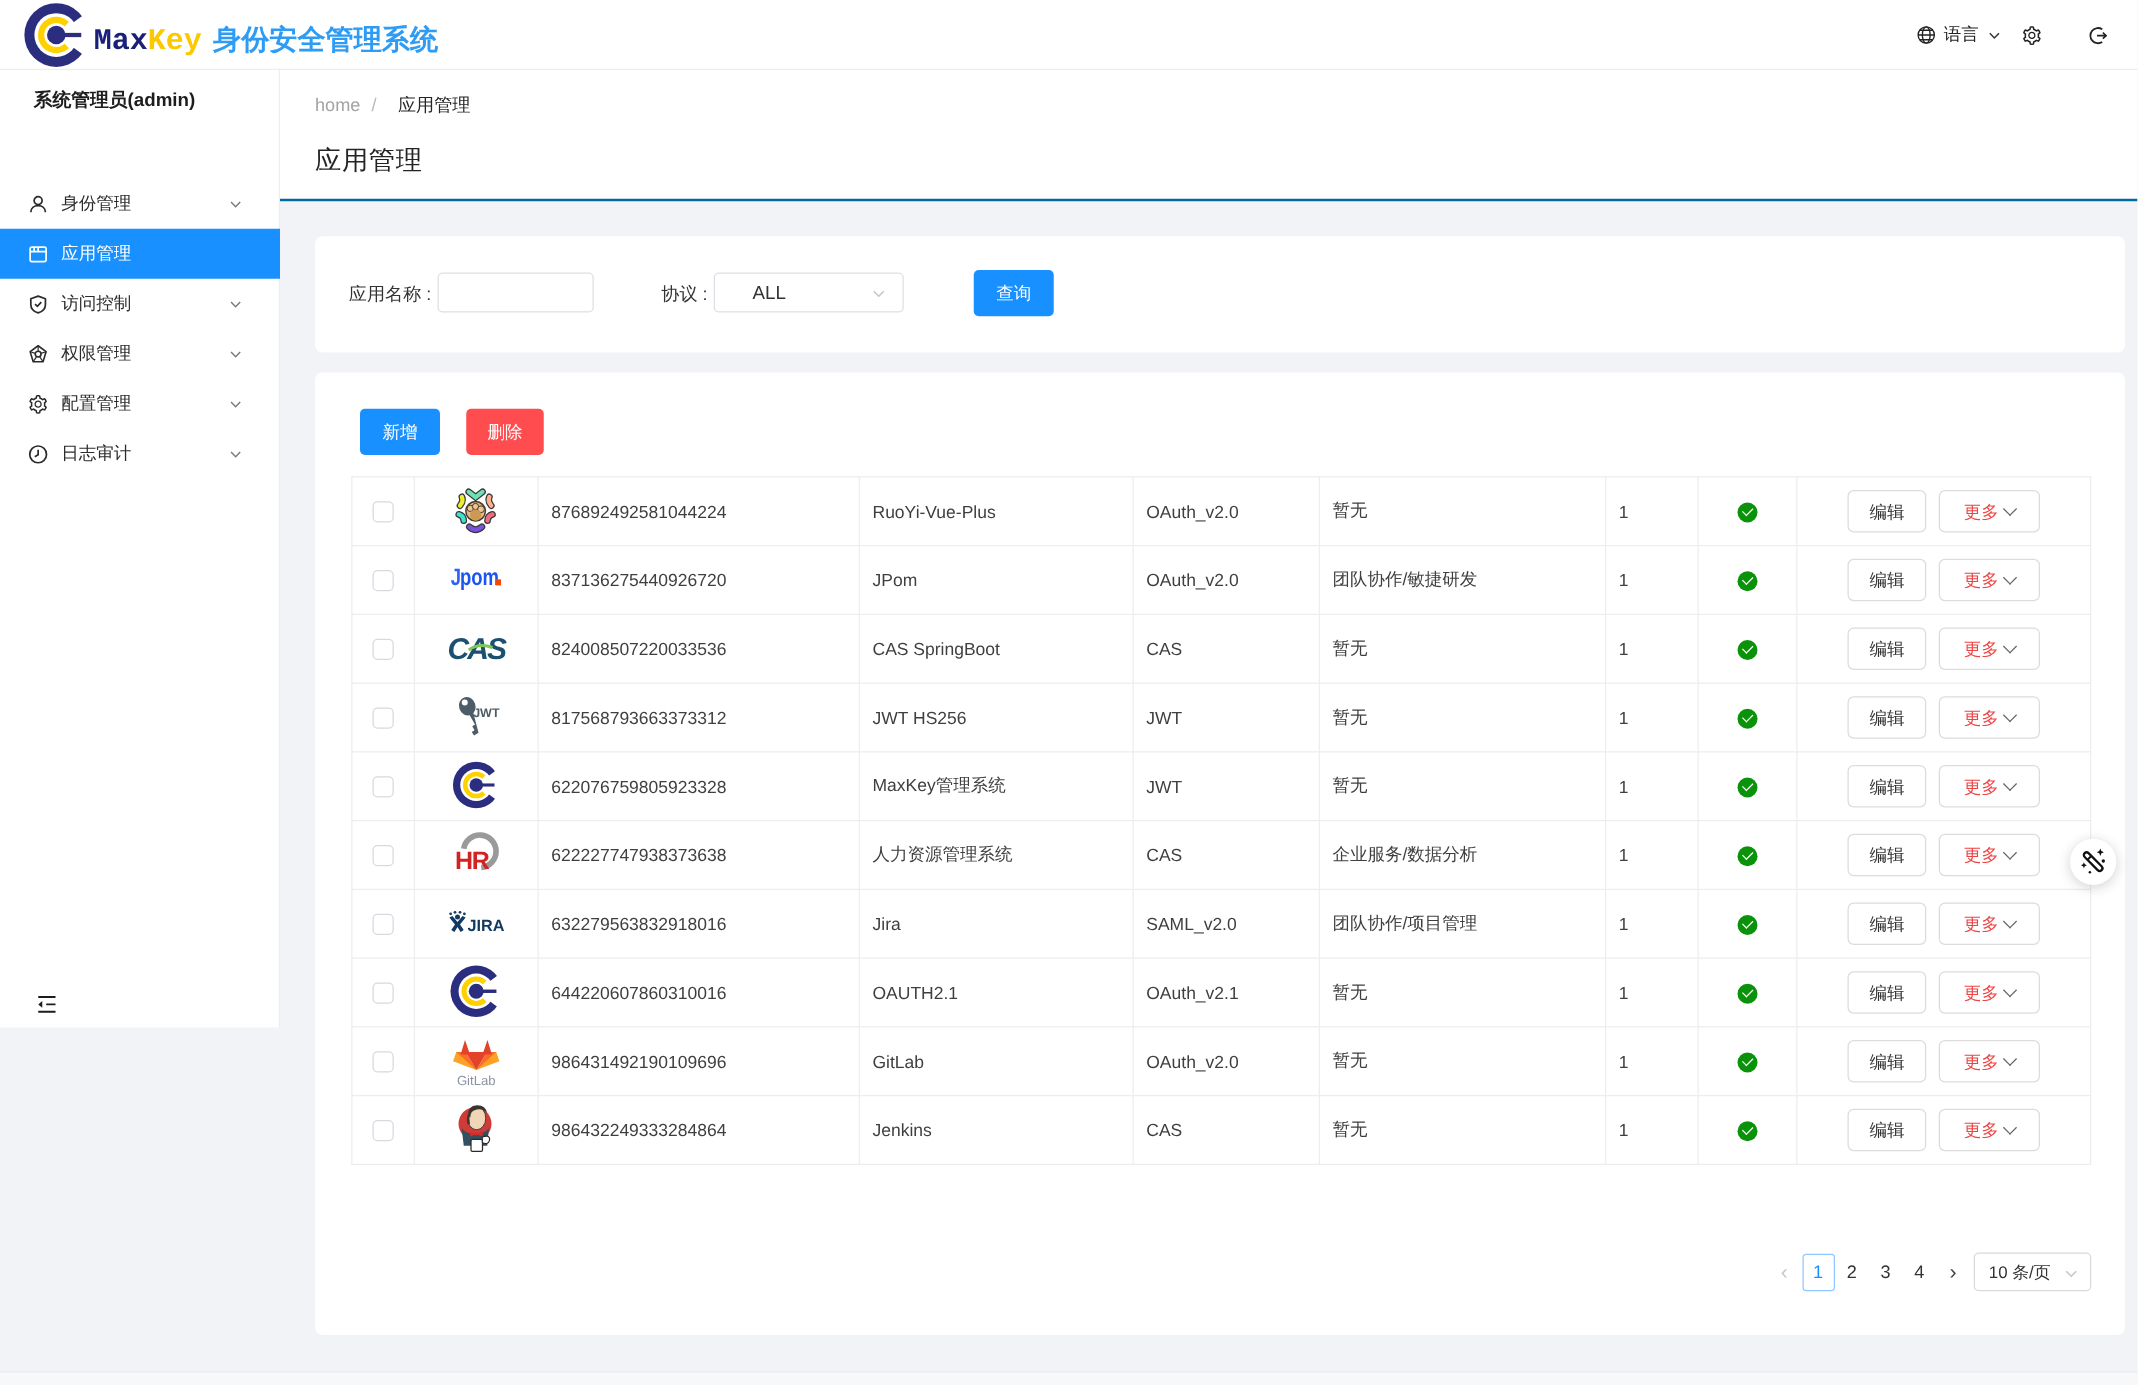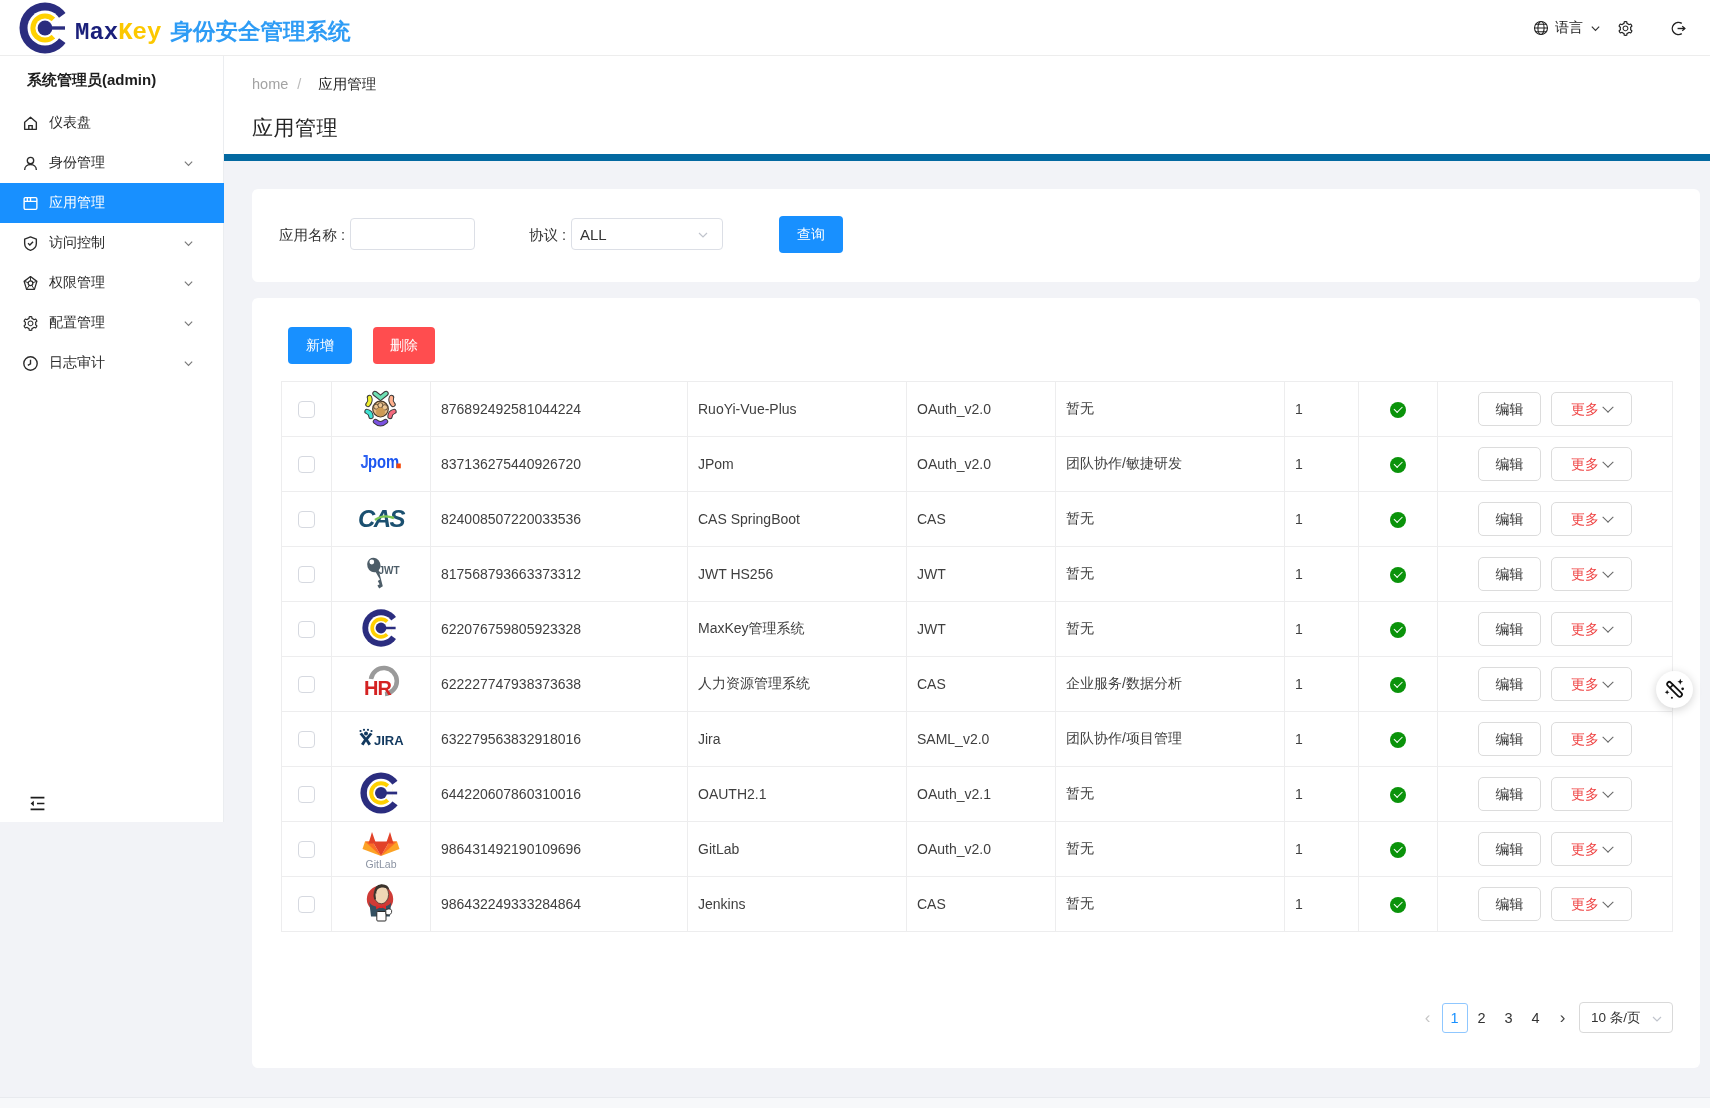--- a/index.html
+++ b/index.html
@@ -17,35 +17,35 @@
 
 #sidebar { position:absolute; top:56px; left:0; width:224px; height:766px; background:#fff; border-right:1px solid #ebedf0; }
 #adminTitle { position:absolute; left:27px; top:15px; font-weight:bold; font-size:15px; color:#1d1d1d; }
 .mitem { position:absolute; left:0; width:224px; height:40px; display:flex; align-items:center; font-size:14px; color:#2b2b2b; }
 .mitem svg { margin-left:22px; margin-right:10px; flex:none; }
 .mitem .chev { position:absolute; right:20px; }
 .mitem.sel { background:#1890ff; color:#fff; }
 #foldIcon { position:absolute; left:29px; top:739px; }
 
 
-#band { position:absolute; top:56px; left:224px; width:1486px; height:105px; background:#fff; border-bottom:7px solid #0369a1; }
+#band { position:absolute; top:56px; left:224px; width:1486px; height:105px; background:#fff; border-bottom:2px solid #0369a1; }
 #crumb { position:absolute; left:28px; top:19px; font-size:14.5px; color:#262626; }
 #crumb .home { color:#a3a3a3; }
 #crumb .sep { color:#b9b9b9; margin:0 17px 0 9px; }
 #pageTitle { position:absolute; left:28px; top:58px; font-size:21px; color:#242424; font-weight:500; letter-spacing:0.5px; }
 
 
 .card { position:absolute; background:#fff; border-radius:6px; }
 #card1 { left:252px; top:189px; width:1448px; height:93px;text-align:center; }
 #card2 { left:252px; top:298px; width:1448px; height:770px; }
 
 
 .flabel { position:absolute; top:0; height:93px; display:flex; align-items:center; font-size:14.5px; color:#333; }
 .inputbox { position:absolute; top:29px; height:32px; border:1px solid #dcdfe6; border-radius:4px; background:#fff; }
-#selALL { font-size:15px; color:#333; display:flex; align-items:center; padding-left:8px; }
+#selALL { font-size:15px; color:#333; display:flex; align-items:center; padding-left:30px; }
 #btnQuery { position:absolute; left:527px; top:27px; width:64px; height:37px; background:#1890ff; border-radius:4px; color:#fff; font-size:14px; display:flex; align-items:center; justify-content:center; }
 
 
 #btnAdd { position:absolute; left:36px; top:29px; width:64px; height:37px; background:#1890ff; border-radius:4px; color:#fff; font-size:14px; display:flex; align-items:center; justify-content:center; }
 #btnDel { position:absolute; left:121px; top:29px; width:62px; height:37px; background:#ff4d4f; border-radius:4px; color:#fff; font-size:14px; display:flex; align-items:center; justify-content:center; }
 
 
 #tbl { position:absolute; left:29px; top:83px; width:1391px; border-collapse:collapse; table-layout:fixed; }
 #tbl th { height:52px; background:#fafafa; font-size:14.5px; font-weight:500; color:#4c4c4c; border:1px solid #ededee; text-align:center; }
 #tbl td { height:55px; font-size:14px; color:#3f3f3f; border:1px solid #ededee; padding-left:10px; }
@@ -108,27 +108,20 @@
     <svg width="15" height="15" viewBox="0 0 16 16" fill="none" stroke="#222" stroke-width="1.5">
       <path d="M11.5 2.6 A6.5 6.5 0 1 0 11.5 13.4"></path>
       <path d="M7 8 H14.5"></path>
       <path d="M12 5.5 L14.8 8 L12 10.5" stroke-width="1.4"></path>
     </svg>
   </div>
 </div>
 
 <div id="sidebar">
   <div id="adminTitle">系统管理员(admin)</div>
-  <div class="mitem" style="top:47px;">
-    <svg width="17" height="17" viewBox="0 0 16 16" fill="none" stroke="#2b2b2b" stroke-width="1.3">
-        <path d="M2.5 6.8 L8 2.2 L13.5 6.8 V13.5 H2.5 Z" stroke-linejoin="round"></path>
-        <path d="M6.4 13.5 V10 H9.6 V13.5"></path>
-      </svg>
-    <span>仪表盘</span>
-  </div>
   <div class="mitem" style="top:87px;">
     <svg width="17" height="17" viewBox="0 0 16 16" fill="none" stroke="#2b2b2b" stroke-width="1.3">
         <circle cx="8" cy="5.2" r="3"></circle>
         <path d="M2.5 14 C2.5 10.8 5 9 8 9 C11 9 13.5 10.8 13.5 14"></path>
       </svg>
     <span>身份管理</span>
     <svg class="chev" width="11" height="11" viewBox="0 0 12 12">
         <path d="M2 4 L6 8 L10 4" stroke="#7a7a7a" stroke-width="1.3" fill="none"></path>
       </svg>
   </div>

